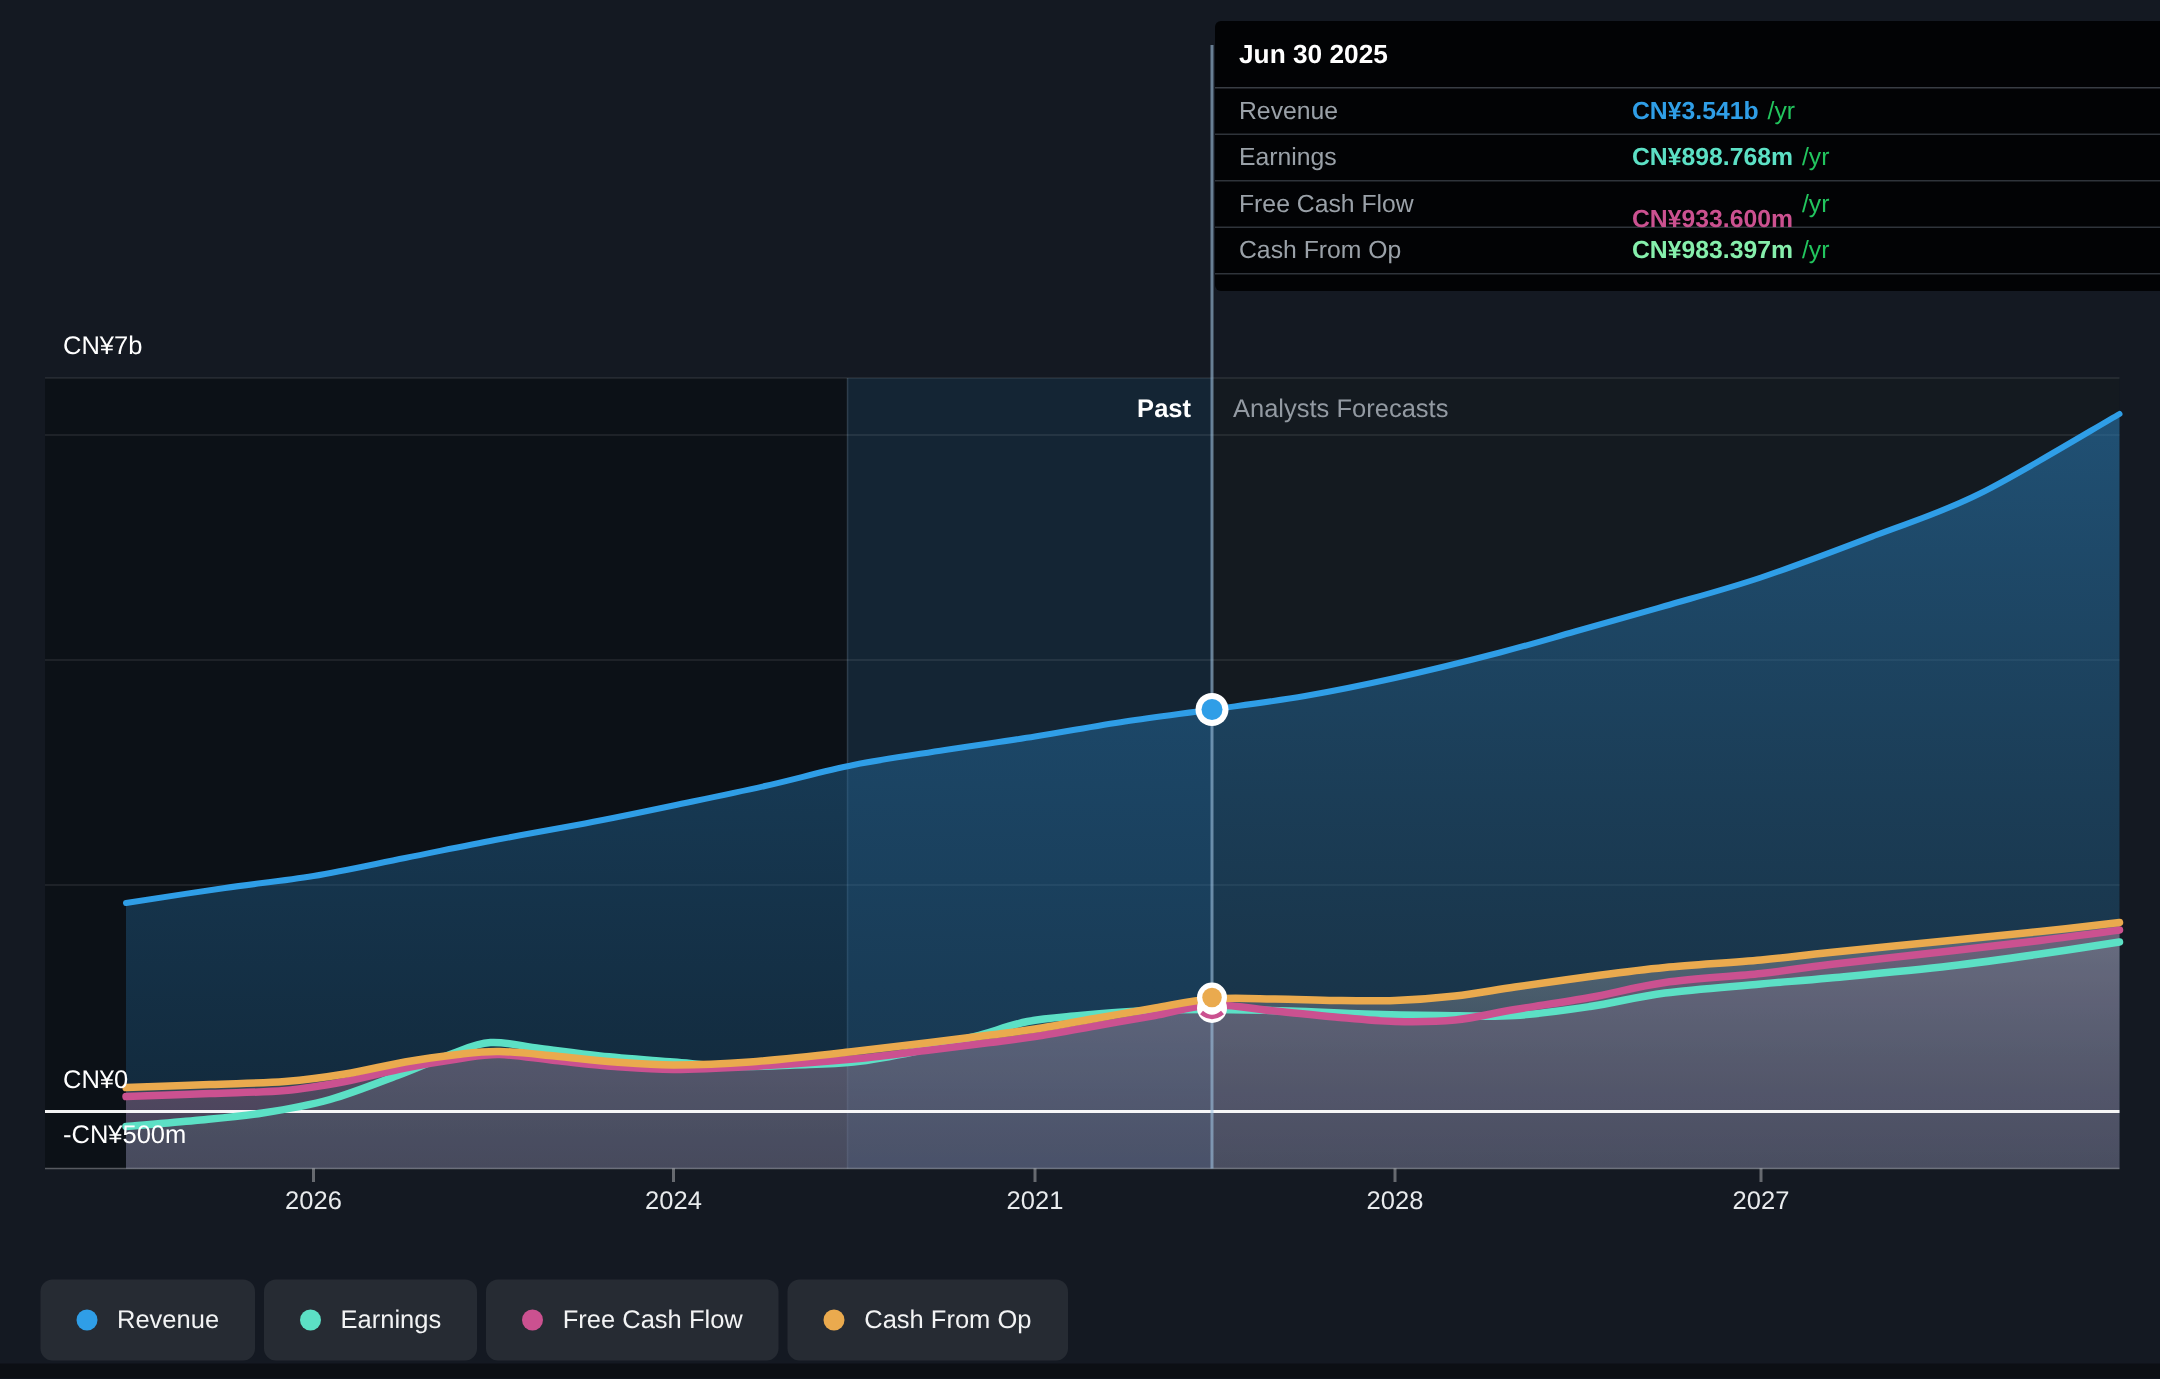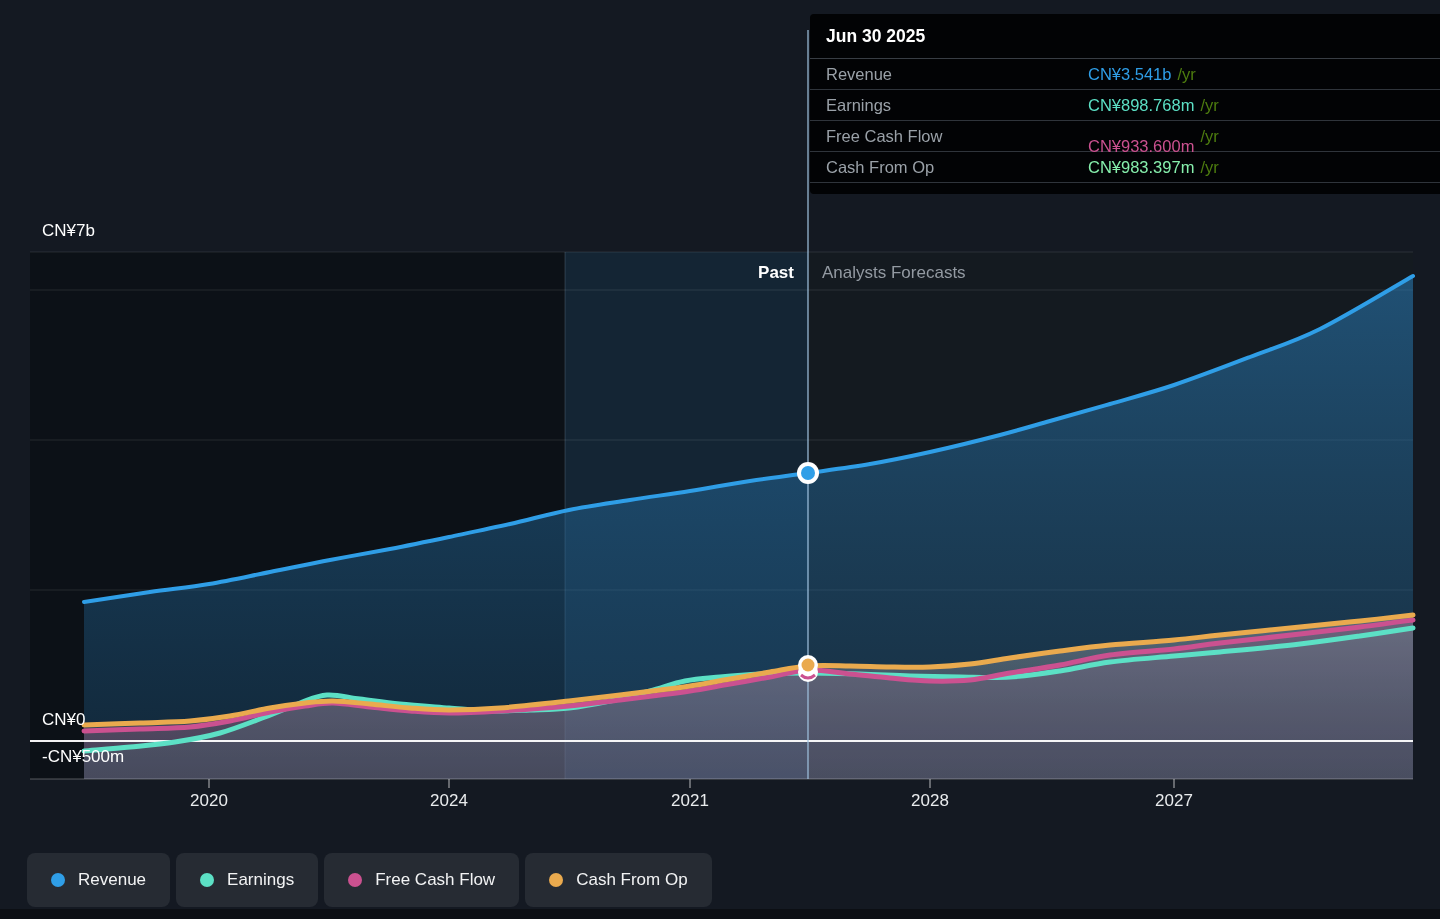--- a/index.html
+++ b/index.html
@@ -12,22 +12,22 @@
   .past-lbl{left:644px;top:263px;width:150px;text-align:right;font-weight:700;}
   .fc-lbl{left:822px;top:263px;}
   
   .tooltip{position:absolute;left:810px;top:14px;width:689px;height:180px;background:#020305;
            border-radius:4px;z-index:6;}
   .tt-title{height:44px;display:flex;align-items:center;padding:0 16px;color:#ffffff;
             font-size:17.5px;font-weight:700;border-bottom:1px solid #383d44;}
   .tt-row{height:30px;display:flex;align-items:center;padding:0 16px;
           border-bottom:1px solid #2f343b;font-size:16.5px;}
   .tt-label{width:262px;flex:none;color:#9aa1a8;}
-  .tt-val{font-weight:400;}
-  .tt-unit{color:#4d7c0f;margin-left:6px;}
+  .tt-val{font-weight:700;}
+  .tt-unit{color:#22c55e;margin-left:6px;}
   
   .legend{position:absolute;left:27px;top:853px;display:flex;z-index:4;}
   .chip{display:flex;align-items:center;height:54px;padding:0 24px;background:#262b33;
         border-radius:8px;margin-right:6px;font-size:17px;color:#f2f3f4;cursor:pointer;}
   .dot{width:14px;height:14px;border-radius:50%;margin-right:13px;flex:none;}
   .bottom-bar{position:absolute;left:0;bottom:0;width:1440px;height:10px;background:#0c0f14;}
 </style>
 </head>
 <body>
 
@@ -92,21 +92,21 @@
       </g>
   </svg>
 
   <div class="lbl" style="left:42px;top:221px;">CN¥7b</div>
   <div class="lbl" style="left:42px;top:710px;">CN¥0</div>
   <div class="lbl" style="left:42px;top:747px;">-CN¥500m</div>
 
   <div class="lbl past-lbl">Past</div>
   <div class="lbl gray fc-lbl">Analysts Forecasts</div>
 
-  <div class="xlbl" style="left:169px;">2020</div>
+  <div class="xlbl" style="left:169px;">2026</div>
   <div class="xlbl" style="left:409px;">2024</div>
   <div class="xlbl" style="left:650px;">2021</div>
   <div class="xlbl" style="left:890px;">2028</div>
   <div class="xlbl" style="left:1134px;">2027</div>
 
   <div class="tooltip">
     <div class="tt-title">Jun 30 2025</div>
     <div class="tt-row">
       <span class="tt-label">Revenue</span>
       <span class="tt-val" style="color: rgb(47, 158, 231);">CN¥3.541b</span>

